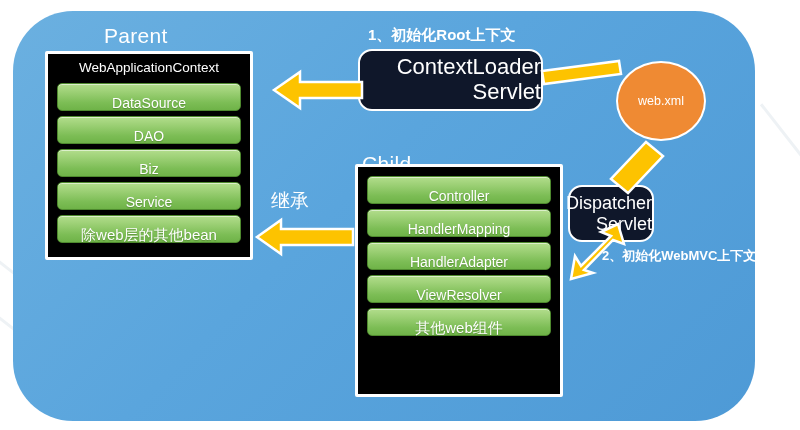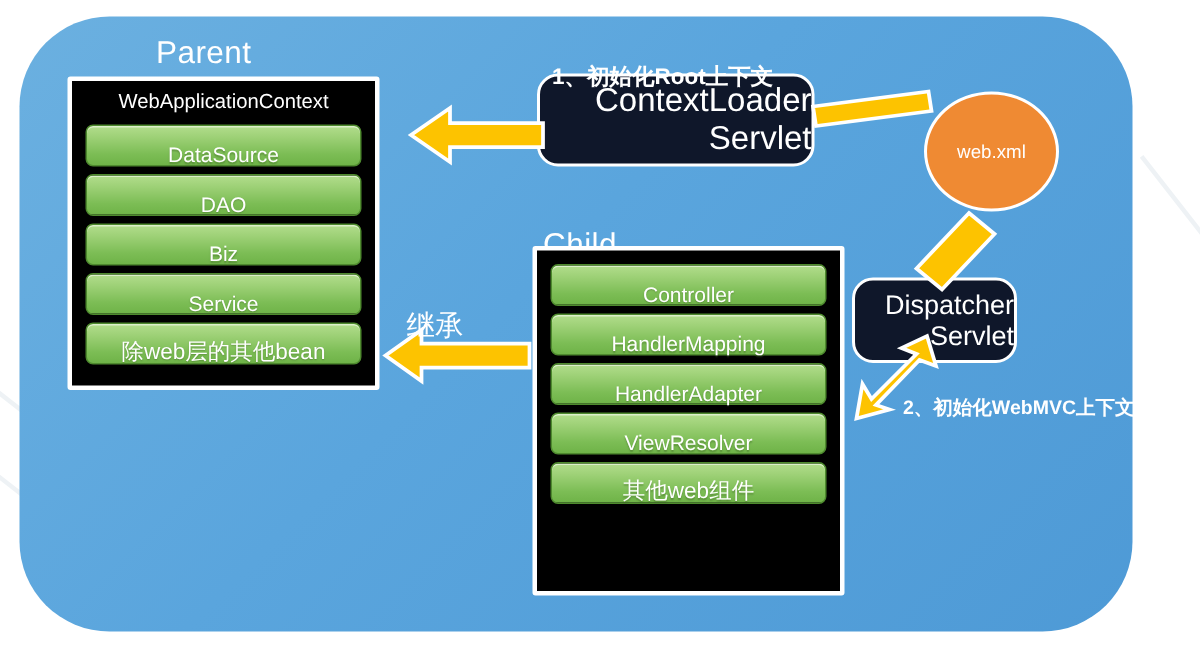--- a/index.html
+++ b/index.html
@@ -121,21 +121,21 @@
     justify-content: center;
     color: #ffffff;
     line-height: 1.12;
     text-align: center;
   }
   #node-context-loader {
     left: 358px; top: 49px; width: 185px; height: 62px;
     font-size: 22px;
   }
   #node-dispatcher {
-    left: 568px; top: 185px; width: 110px; height: 57px;
+    left: 568px; top: 185px; width: 86px; height: 57px;
     font-size: 18px;
   }
 
   
   #node-webxml {
     position: absolute;
     left: 616px; top: 61px;
     width: 90px; height: 80px;
     border-radius: 50%;
     background: #ef8a33;
@@ -146,21 +146,20 @@
     justify-content: center;
     color: #ffffff;
     font-size: 12.5px;
   }
 
   
   .anno {
     position: absolute;
     color: #ffffff;
     white-space: nowrap;
-    margin-top: 16px;
   }
   #anno-step1 { left: 368px; top: 26px; font-size: 15px; font-weight: bold; }
   #anno-step2 { left: 602px; top: 247px; font-size: 13px; font-weight: bold; }
   #anno-inherit { left: 271px; top: 188px; font-size: 19px; }
 
   
   .arrow-svg {
     position: absolute;
     overflow: visible;
     pointer-events: none;

